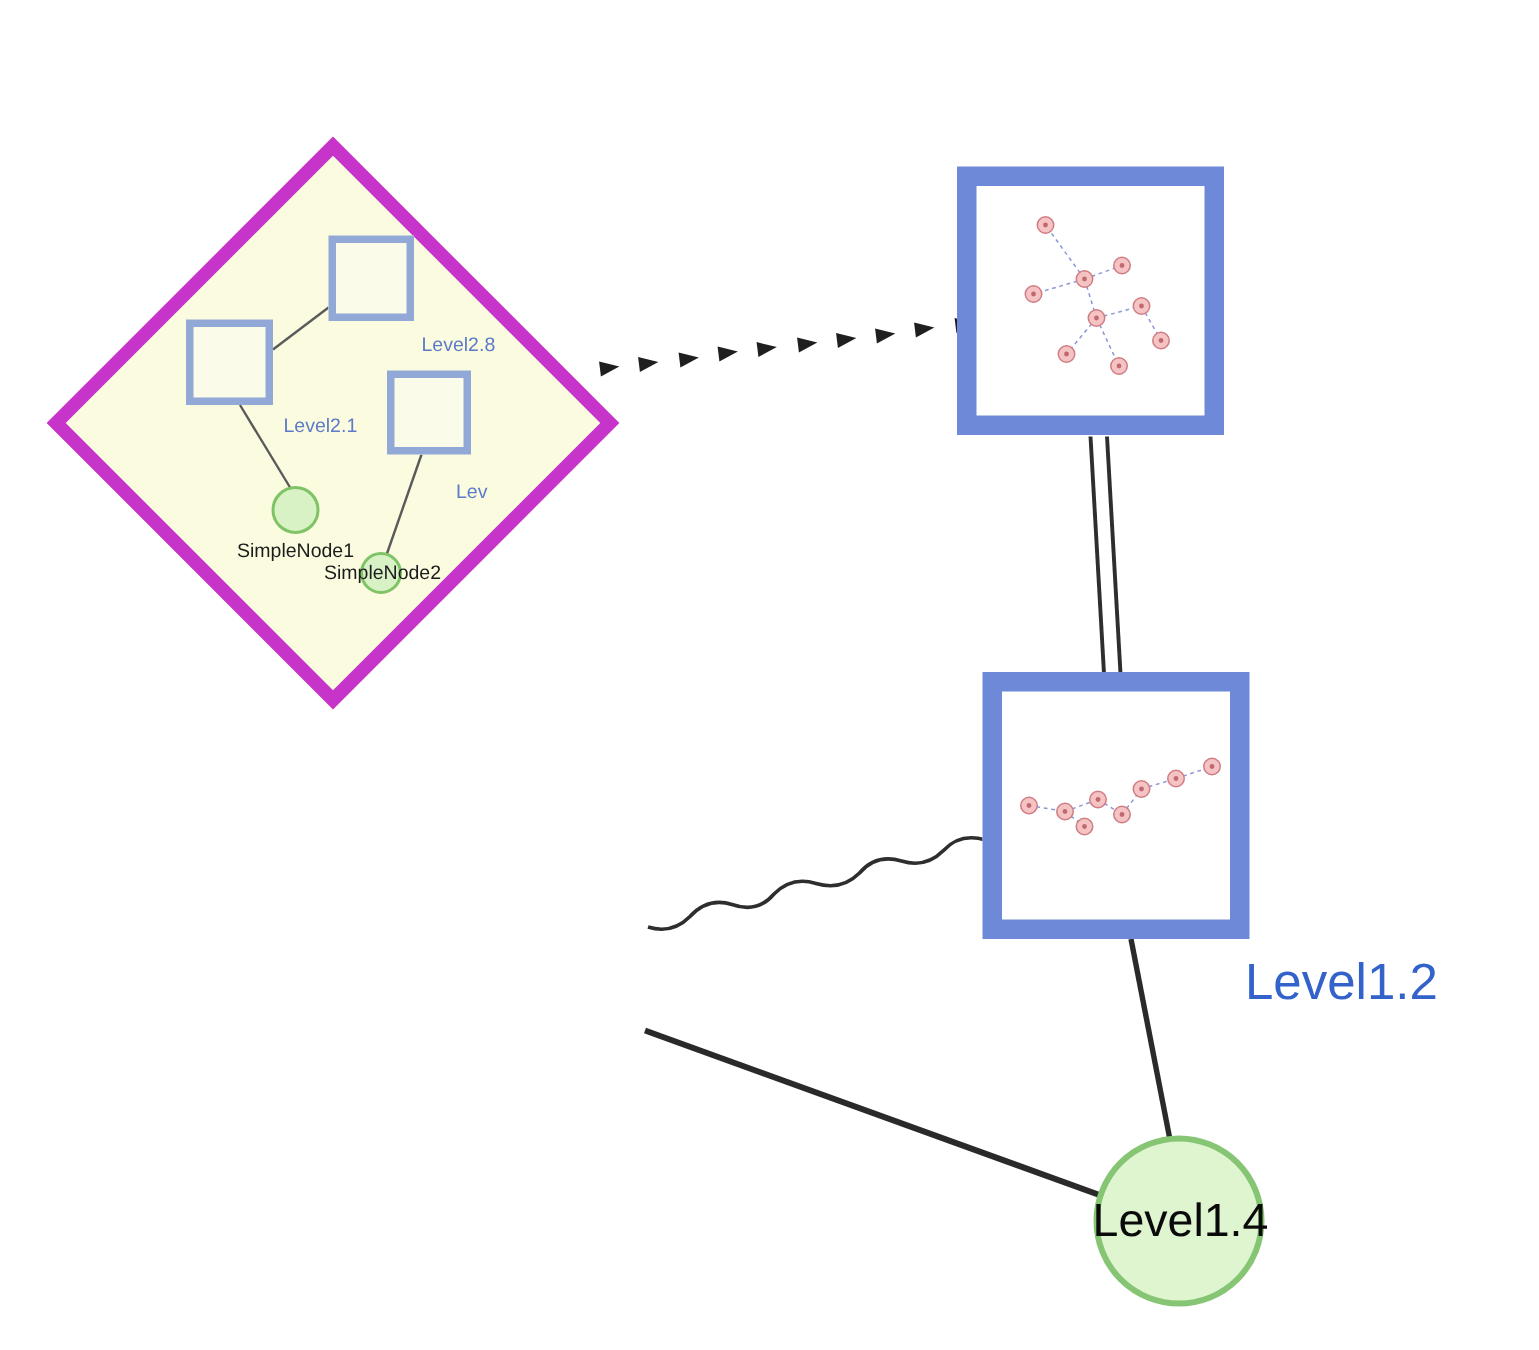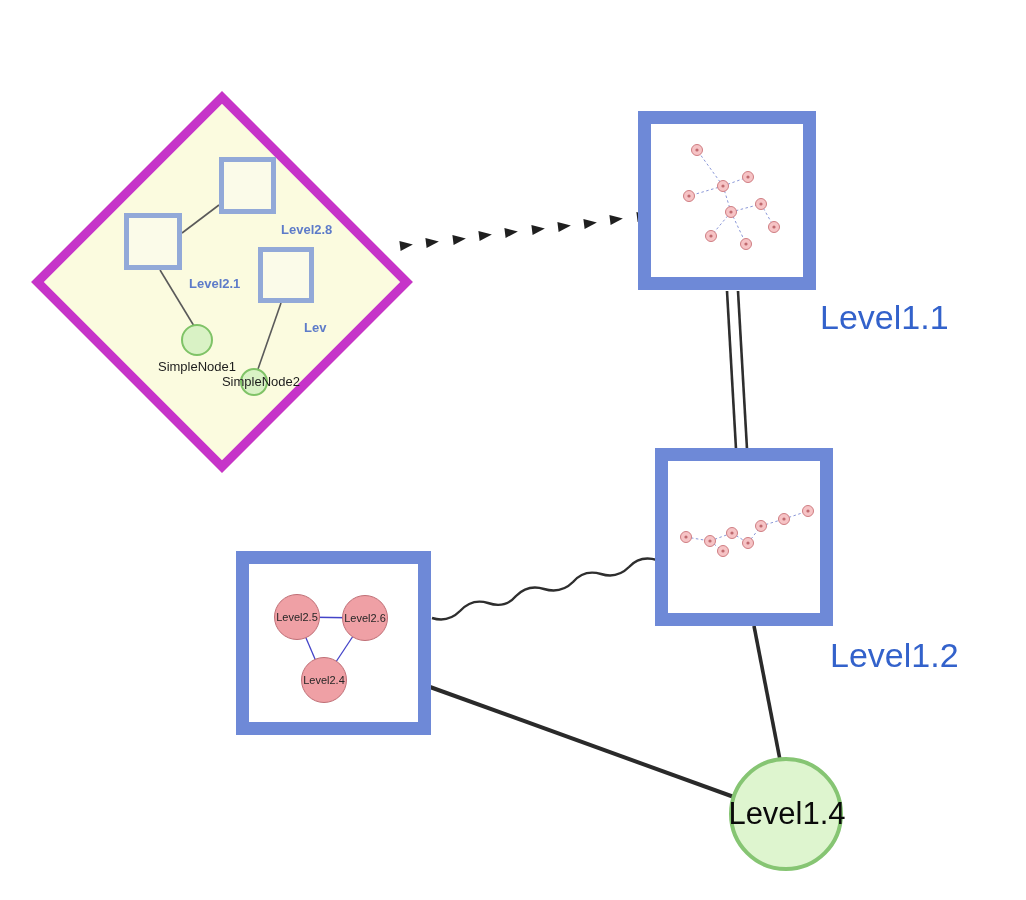--- a/index.html
+++ b/index.html
@@ -8,21 +8,21 @@
     font-family:"Liberation Sans", sans-serif;overflow:hidden;
   }
   #canvas{position:absolute;left:0;top:0;width:1026px;height:900px;}
 
   
   .lbl-big{position:absolute;font-size:34px;color:#3362cb;white-space:nowrap;z-index:3;}
   .lbl-title{font-size:38px;}
   .lbl-black{position:absolute;font-size:31px;color:#0a0a0a;white-space:nowrap;z-index:3;text-align:center;}
 
   
-  .lbl-small-blue{position:absolute;font-size:13px;color:#5d7bc9;white-space:nowrap;z-index:3;font-weight:bold;}
+  .lbl-small-blue{position:absolute;font-size:13px;color:#5d7bc9;white-space:nowrap;z-index:3;}
   .lbl-node-sm{position:absolute;font-size:13px;color:#1c1c1c;white-space:nowrap;z-index:3;text-align:center;}
 
   
   .diamond{
     position:absolute;left:87px;top:147px;width:270px;height:270px;
     background:#fbfbdf;border:9px solid #c634c9;transform:rotate(45deg);
     box-sizing:border-box;z-index:0;
   }
 
   
@@ -107,21 +107,21 @@
   <div class="inner-sq" style="left:258px;top:247px;width:56px;height:56px;"></div>
 
   <div class="lbl-small-blue" style="left:281px;top:222px;">Level2.8</div>
   <div class="lbl-small-blue" style="left:189px;top:276px;">Level2.1</div>
   <div class="lbl-small-blue" style="left:304px;top:320px;">Lev</div>
 
   <div class="green-node" style="left:181px;top:324px;width:32px;height:32px;"></div>
   <div class="lbl-node-sm" style="left:152px;top:331px;width:90px;margin-top:28px;">SimpleNode1</div>
 
   <div class="green-node" style="left:240px;top:368px;width:28px;height:28px;"></div>
-  <div class="lbl-node-sm" style="left:210px;top:374px;width:90px;text-align:right;">SimpleNode2</div>
+  <div class="lbl-node-sm" style="left:210px;top:374px;width:90px;">SimpleNode2</div>
 
   <div class="sq" style="left:638px;top:111px;width:178px;height:179px;">
     <svg class="thumb" width="152" height="153">
       <g stroke="#8a97d8" stroke-width="1" stroke-dasharray="2.5 2.5">
         <line x1="72" y1="62" x2="46" y2="26"></line>
         <line x1="72" y1="62" x2="97" y2="53"></line>
         <line x1="72" y1="62" x2="38" y2="72"></line>
         <line x1="72" y1="62" x2="80" y2="88"></line>
         <line x1="80" y1="88" x2="110" y2="80"></line>
         <line x1="80" y1="88" x2="60" y2="112"></line>
@@ -145,21 +145,20 @@
         <circle cx="97" cy="53" r="1.6"></circle>
           <circle cx="38" cy="72" r="1.6"></circle>
         <circle cx="80" cy="88" r="1.6"></circle>
           <circle cx="110" cy="80" r="1.6"></circle>
         <circle cx="60" cy="112" r="1.6"></circle>
           <circle cx="95" cy="120" r="1.6"></circle>
         <circle cx="123" cy="103" r="1.6"></circle>
       </g>
     </svg>
   </div>
-  <div class="lbl-big" style="left:820px;top:298px;">Level1.1</div>
 
   <div class="sq" style="left:655px;top:448px;width:178px;height:178px;">
     <svg class="thumb" width="152" height="152">
       <g stroke="#8a97d8" stroke-width="1" stroke-dasharray="2.5 2.5">
         <line x1="18" y1="76" x2="42" y2="80"></line>
         <line x1="42" y1="80" x2="64" y2="72"></line>
         <line x1="64" y1="72" x2="80" y2="82"></line>
         <line x1="80" y1="82" x2="93" y2="65"></line>
         <line x1="93" y1="65" x2="116" y2="58"></line>
         <line x1="116" y1="58" x2="140" y2="50"></line>
@@ -182,35 +181,17 @@
           <circle cx="80" cy="82" r="1.6"></circle>
         <circle cx="93" cy="65" r="1.6"></circle>
           <circle cx="116" cy="58" r="1.6"></circle>
         <circle cx="140" cy="50" r="1.6"></circle>
           <circle cx="55" cy="90" r="1.6"></circle>
       </g>
     </svg>
   </div>
   <div class="lbl-big" style="left:830px;top:636px;">Level1.2</div>
 
-  <div class="sq" style="left:236px;top:551px;width:195px;height:184px;">
-    <svg class="inner-edges" width="169" height="158">
-      <g stroke="#4343c8" stroke-width="1.3">
-        <line x1="48" y1="53" x2="116" y2="54"></line>
-        <line x1="48" y1="53" x2="75" y2="116"></line>
-        <line x1="116" y1="54" x2="75" y2="116"></line>
-      </g>
-    </svg>
-    <div class="pink-node" style="left:25px;top:30px;">
-      <span>Level2.5</span>
-    </div>
-    <div class="pink-node" style="left:93px;top:31px;">
-      <span>Level2.6</span>
-    </div>
-    <div class="pink-node" style="left:52px;top:93px;">
-      <span>Level2.4</span>
-    </div>
-  </div>
 
   <div class="big-green"></div>
   <div class="lbl-black" style="left:699px;top:796px;width:176px;">Level1.4</div>
 
 </div>
 
 </body></html>

